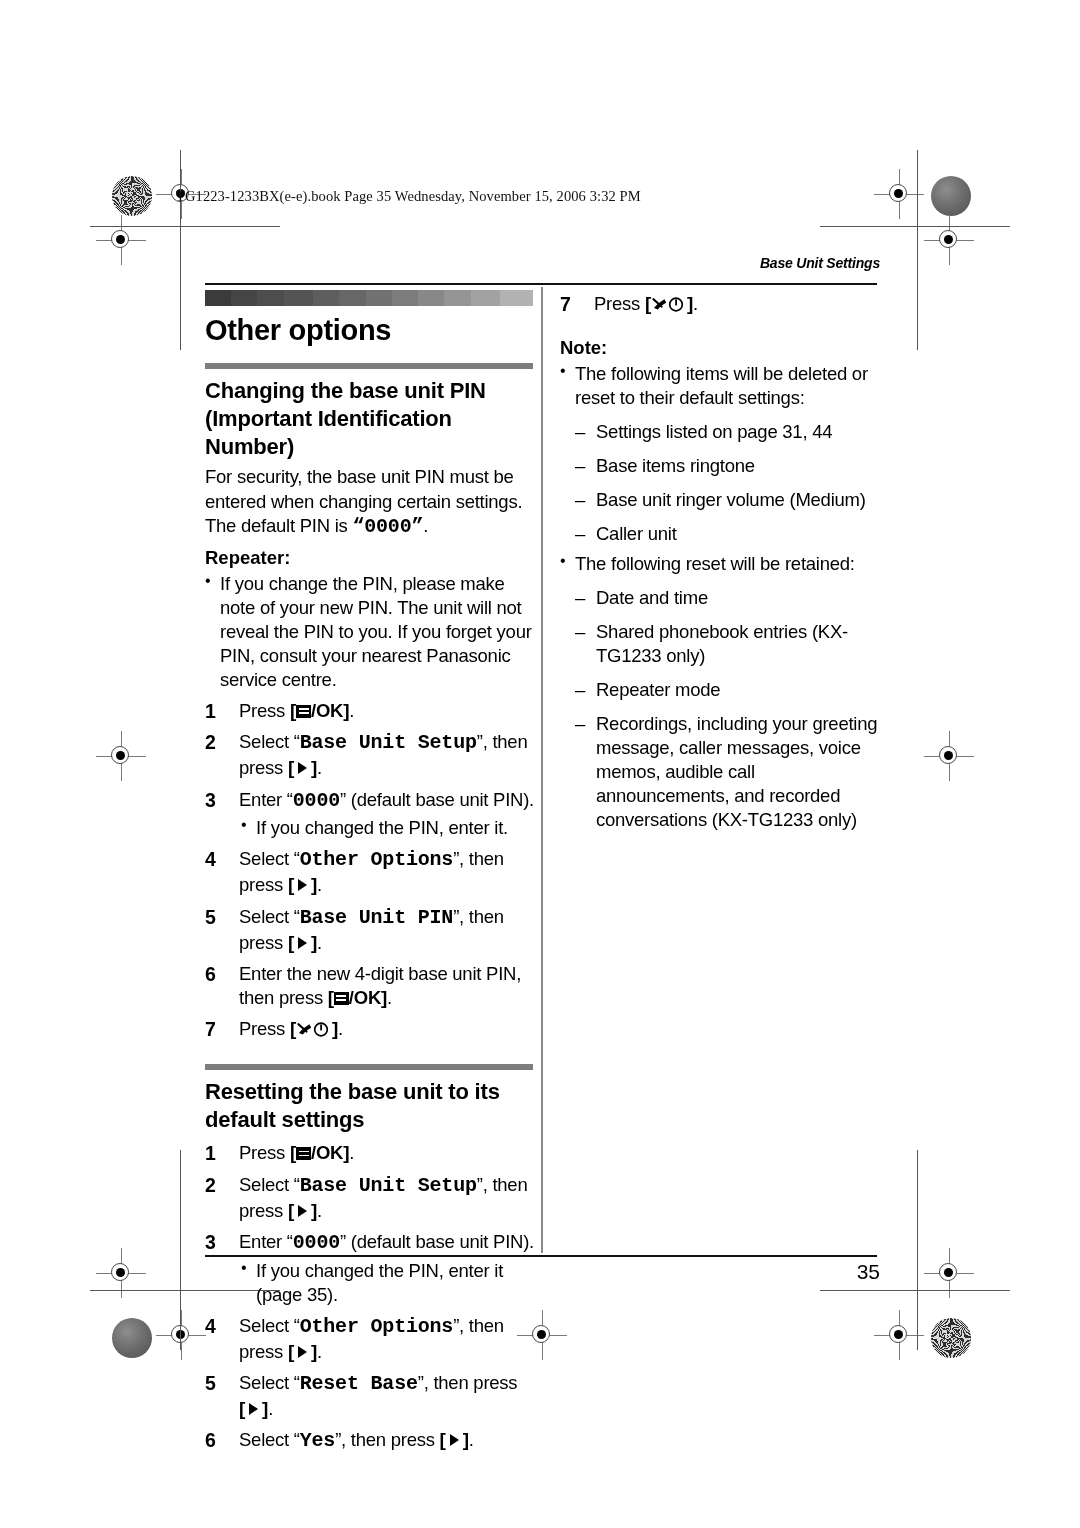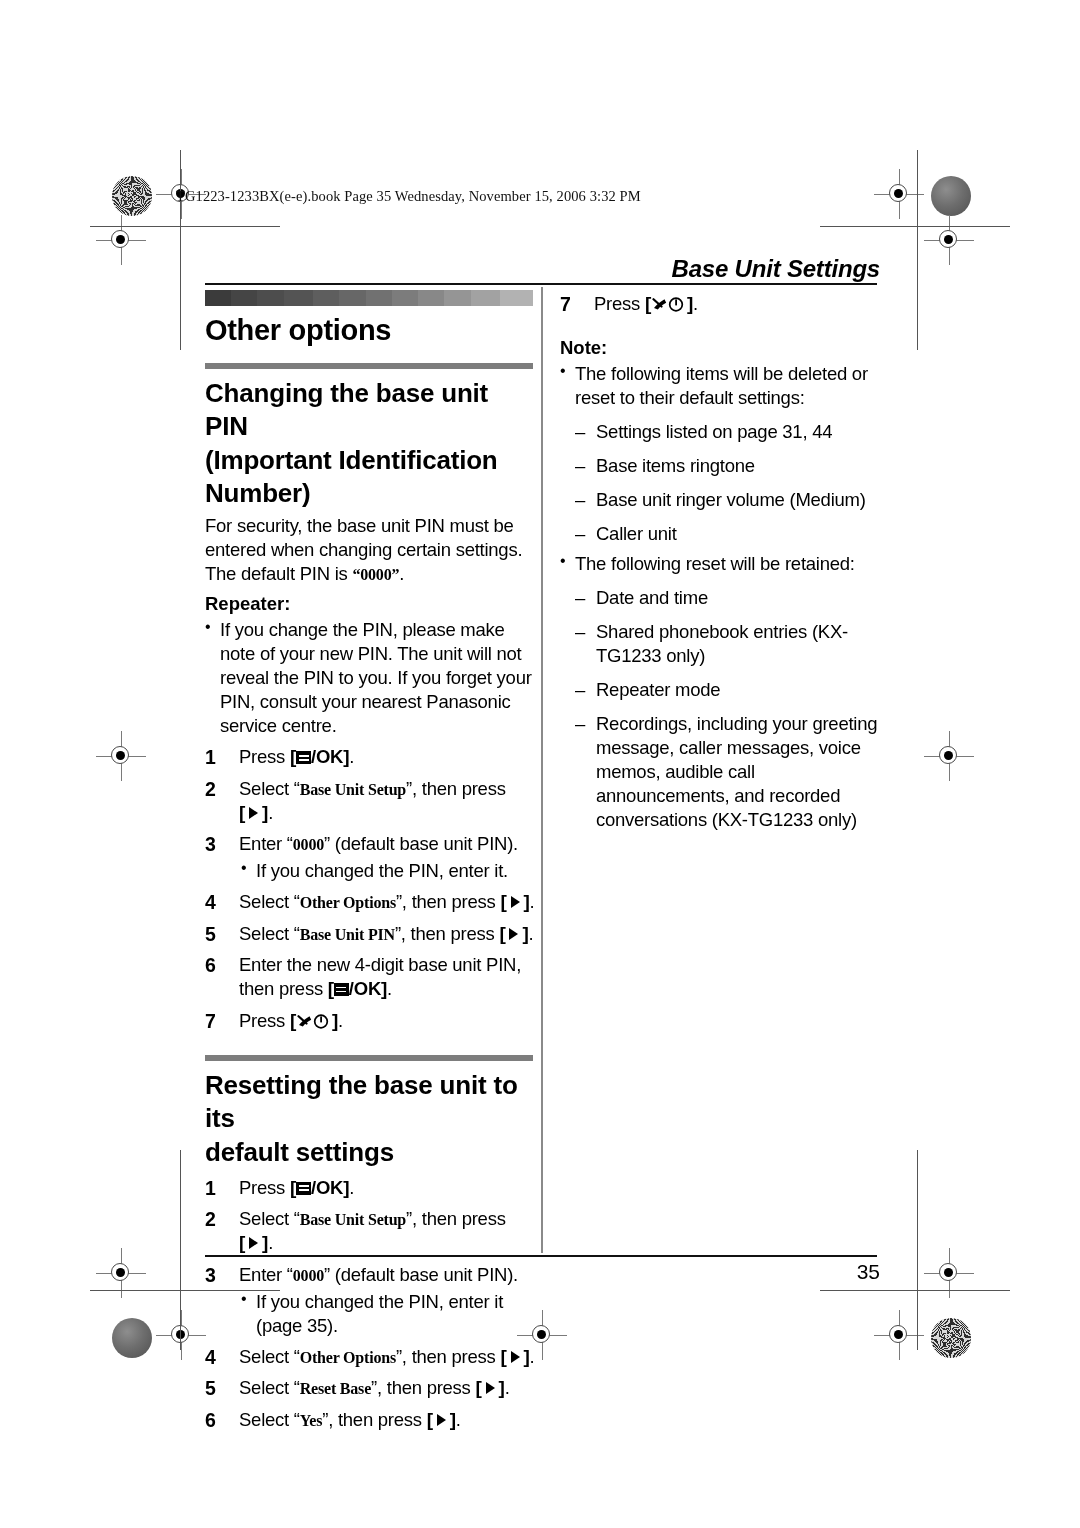--- a/index.html
+++ b/index.html
@@ -73,21 +73,21 @@
     font-family: "Liberation Serif", serif;
     font-size: 14.5px;
     letter-spacing: 0.1px;
     white-space: nowrap;
     color: #111;
   }
   .running-head {
     position: absolute;
     right: 200px;
     top: 255px;
-    font-size: 24px;
+    font-size: 14px;
     font-weight: bold;
     font-style: italic;
     letter-spacing: -0.2px;
     margin-left: 9px;
   }
   .head-rule {
     position: absolute;
     left: 205px;
     top: 283px;
     width: 672px;
@@ -151,21 +151,21 @@
     margin: 0 0 16px 0;
     letter-spacing: -0.3px;
   }
   .sub-bar {
     width: 328px;
     height: 6px;
     background: #7d7d7d;
     margin-bottom: 8px;
   }
   h2.sub-title {
-    font-size: 26px;
+    font-size: 22px;
     font-weight: bold;
     line-height: 1.28;
     margin: 0 0 2px 0;
     letter-spacing: -0.2px;
   }
   p.body-text {
     font-size: 18.5px;
     line-height: 1.3;
     margin: 4px 0 4px 0;
     letter-spacing: -0.25px;
@@ -236,23 +236,23 @@
     letter-spacing: -0.25px;
   }
   ul.dashes > li::before {
     content: "\2013";
     position: absolute;
     left: 0;
     top: 0;
   }
 
   .mono {
-    font-family: Liberation Serif, serif;
-    font-weight: bold;
-    font-size: 16px;
+    font-family: Liberation Mono, monospace;
+    font-weight: bold;
+    font-size: 20px;
     letter-spacing: -0.2px;
   }
 
   
   .key {
     font-weight: bold;
     white-space: nowrap;
     display: inline-block;
   }
   .key .brk { font-size: 19px; }

